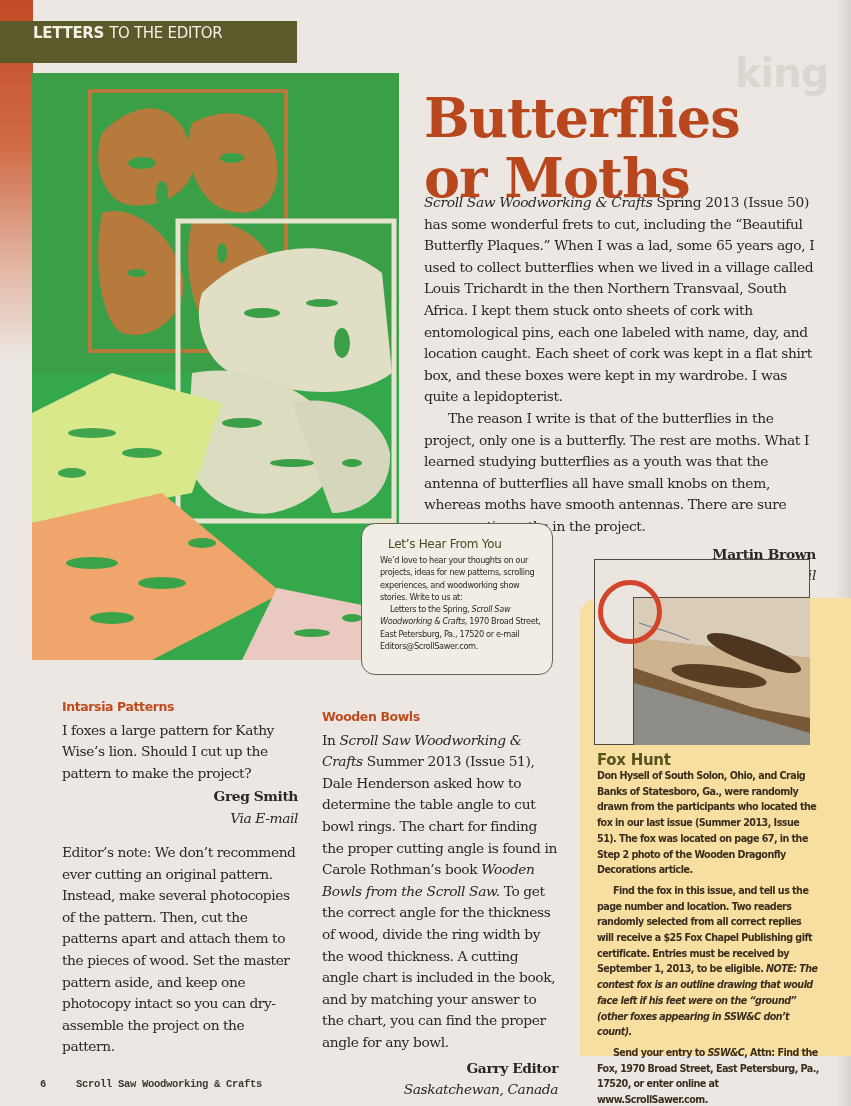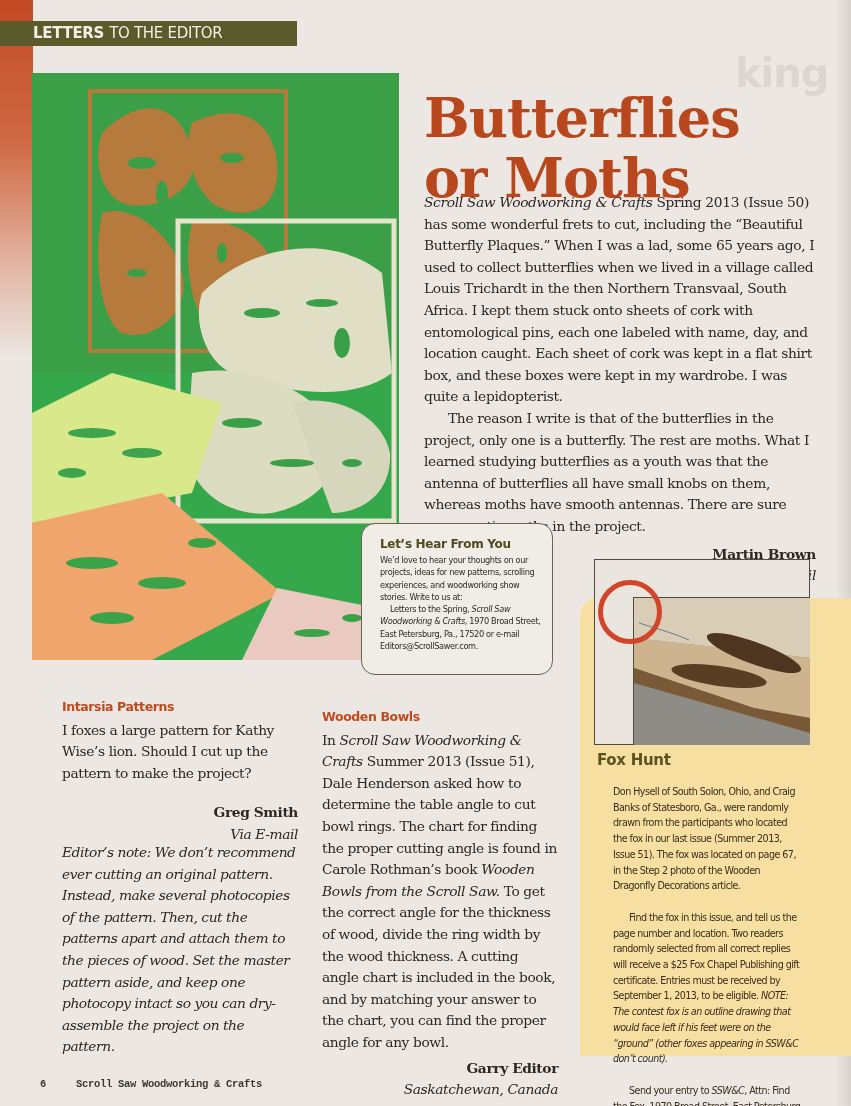--- a/index.html
+++ b/index.html
@@ -7,21 +7,21 @@
       width: 851px; height: 1106px; position: relative; overflow: hidden;
       background: #ece7e3;
       font-family: "DejaVu Serif", serif;
       color: #2b2522;
     }
     .edge-bar {
       position: absolute; left: 0; top: 0; width: 33px; height: 360px;
       background: linear-gradient(to bottom, #c24a24 0%, #cf6a45 40%, #e3b8a6 75%, #ece7e3 100%);
     }
     .header-band {
-      position: absolute; left: 0; top: 21px; width: 297px; height: 25px;
+      position: absolute; left: 0; top: 21px; width: 297px; height: 42px;
       background: #5b5a2b;
       color: #f3efe3;
       font-family: "DejaVu Sans", sans-serif; font-size: 15px; line-height: 25px;
       padding-left: 33px; box-sizing: border-box; letter-spacing: -0.3px;
     }
     .header-band b { font-weight: bold; margin-right: 5px; }
     .photo {
       position: absolute; left: 32px; top: 73px; width: 367px; height: 587px;
       background: #3aa348; overflow: hidden;
     }
@@ -45,37 +45,37 @@
     .sig .name { font-weight: bold; display: block; }
     .sig .loc { font-style: italic; display: block; }
     .hear-box {
       position: absolute; left: 361px; top: 523px; width: 192px; height: 152px;
       border: 1.5px solid #6a6155; border-radius: 14px;
       background: #f0ece6; box-sizing: border-box;
       padding: 13px 10px 6px 18px;
       font-family: "DejaVu Sans", sans-serif;
     }
     .hear-box h3 {
-      margin: 0 0 3px 0; font-size: 12px; font-weight: bold; color: #4f4a20; letter-spacing: -0.3px;
+      margin: 0 0 3px 8px; font-size: 12px; font-weight: normal; color: #4f4a20; letter-spacing: -0.3px;
     }
     .hear-box p { margin: 0; font-size: 8.2px; line-height: 12.3px; color: #2e2a26; letter-spacing: -0.35px; }
     .hear-box p.indent { text-indent: 10px; }
     .hear-box i { font-style: italic; }
     .col {
       position: absolute; letter-spacing: -0.4px;
     }
     .col h4 {
       margin: 0 0 2px 0; font-family: "DejaVu Sans", sans-serif; font-size: 12.5px;
       font-weight: bold; color: #bf4a1e; letter-spacing: -0.4px;
     }
     .col p { margin: 0; }
     .col1 { left: 62px; top: 696px; width: 236px; }
     .editor-note {
       position: absolute; left: 62px; top: 842px; width: 236px;
-      font-style: italic; letter-spacing: -0.45px;
+      letter-spacing: -0.45px;
     }
     .col2 { left: 322px; top: 706px; width: 236px; }
     .fox-photo-frame {
       position: absolute; left: 594px; top: 559px; width: 216px; height: 186px;
       border: 1px solid #514a42; background: #ebe5df; box-sizing: border-box;
     }
     .fox-yellow {
       position: absolute; left: 580px; top: 598px; width: 271px; height: 458px;
       background: #f6dfa0; border-radius: 18px 0 0 0;
     }
@@ -88,21 +88,21 @@
       border: 5px solid #d2452a; border-radius: 50%; box-sizing: border-box;
     }
     .fox-text {
       position: absolute; left: 597px; top: 752px; width: 222px;
       font-family: "DejaVu Sans", sans-serif; font-size: 9.6px; line-height: 15.7px;
       color: #3a2d1e; letter-spacing: -0.55px;
     }
     .fox-text h4 {
       margin: 0; font-size: 15px; font-weight: bold; color: #5a531f; letter-spacing: -0.3px; line-height: 16px;
     }
-    .fox-text p { margin: 16px; }
+    .fox-text p { margin: 0; font-weight: bold; }
     .fox-text p.indent { text-indent: 16px; margin-top: 5px; }
     .fox-text i { font-style: italic; }
     .footer {
       position: absolute; left: 40px; top: 1078px;
       font-family: Liberation Mono, monospace; font-size: 10.5px; font-weight: bold; color: #3d3830;
       letter-spacing: -0.3px;
     }
     .footer .pnum { margin-right: 30px; }
     .bleed {
       position: absolute; right: 0; top: 0; width: 14px; height: 1106px;
@@ -202,21 +202,21 @@
 
 <div class="hear-box">
   <h3>Let’s Hear From You</h3>
   <p>We’d love to hear your thoughts on our projects, ideas for new patterns, scrolling experiences, and woodworking show stories. Write to us at:</p>
   <p class="indent"><span>Letters to the Spring, </span><i>Scroll Saw Woodworking &amp; Crafts</i><span>, 1970 Broad Street, East Petersburg, Pa., 17520 or e-mail Editors@ScrollSawer.com.</span></p>
 </div>
 
 <div class="col col1 body-text">
   <h4>Intarsia Patterns</h4>
   <p>I foxes a large pattern for Kathy Wise’s lion. Should I cut up the pattern to make the project?</p>
-  <div class="sig" style="margin-top:18px">
+  <div class="sig" style="margin-top:2px">
     <span class="name">Greg Smith</span>
     <span class="loc">Via E-mail</span>
   </div>
 </div>
 
 <p class="editor-note body-text" style="margin:0">Editor’s note: We don’t recommend ever cutting an original pattern. Instead, make several photocopies of the pattern. Then, cut the patterns apart and attach them to the pieces of wood. Set the master pattern aside, and keep one photocopy intact so you can dry-assemble the project on the pattern.</p>
 
 <div class="col col2 body-text">
   <h4>Wooden Bowls</h4>
   <p><span>In </span><i>Scroll Saw Woodworking &amp; Crafts</i><span> Summer 2013 (Issue 51), Dale Henderson asked how to determine the table angle to cut bowl rings. The chart for finding the proper cutting angle is found in Carole Rothman’s book </span><i>Wooden Bowls from the Scroll Saw.</i><span> To get the correct angle for the thickness of wood, divide the ring width by the wood thickness. A cutting angle chart is included in the book, and by matching your answer to the chart, you can find the proper angle for any bowl.</span></p>

